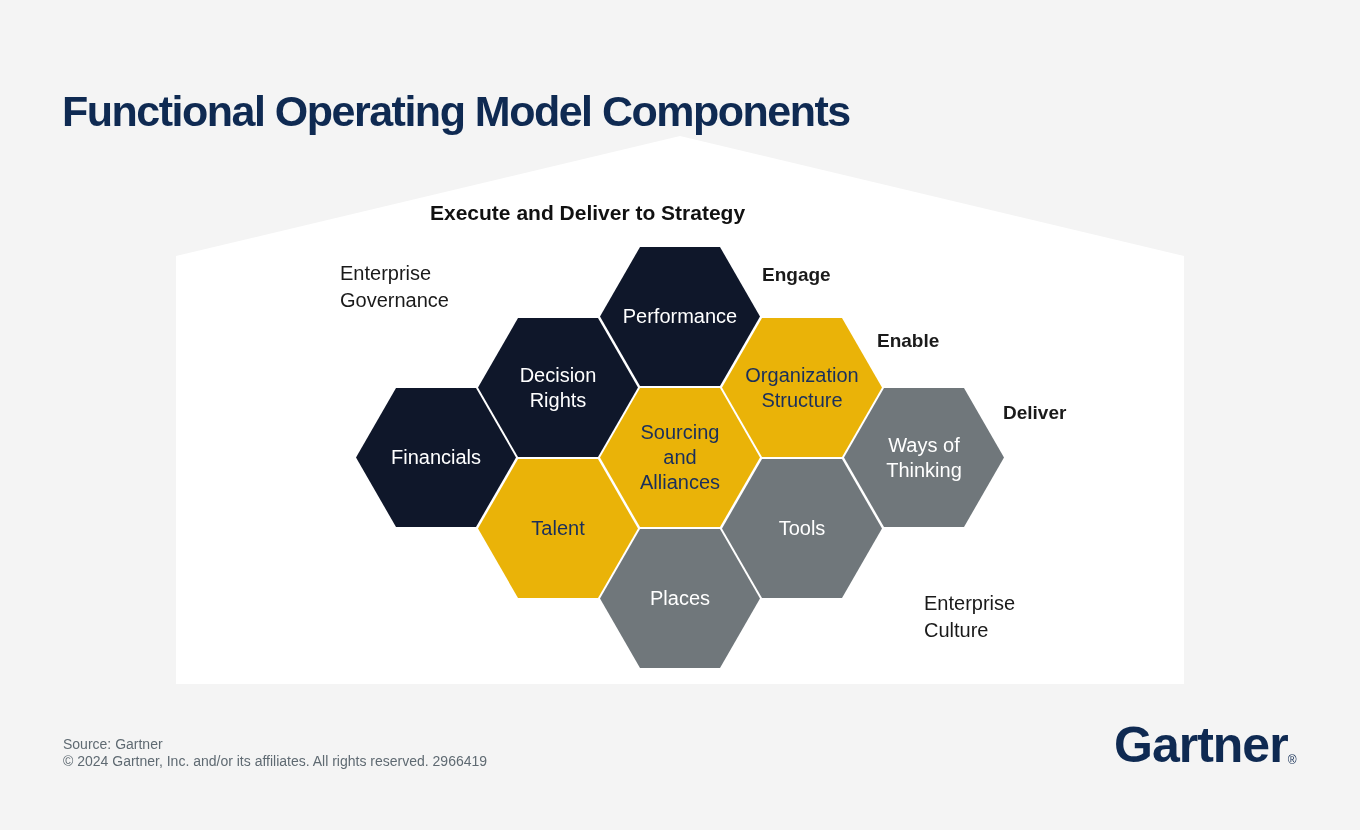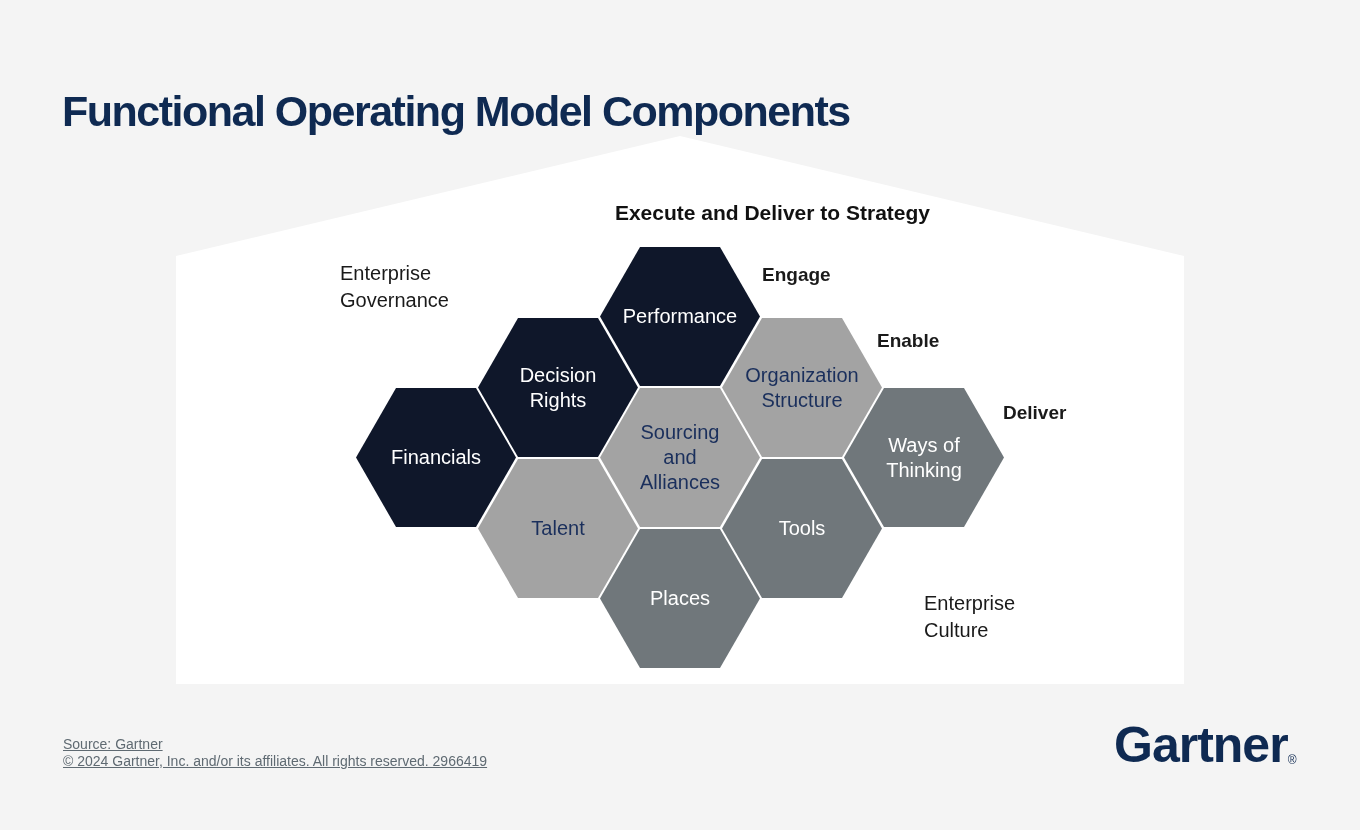--- a/index.html
+++ b/index.html
@@ -18,21 +18,21 @@
   }
 
   .page-title {
     position:absolute; left:62px; top:58px;
     font-size:43px; font-weight:bold; letter-spacing:-1.5px;
     color:#0f2a52; white-space:nowrap;
   }
 
   .strategy-heading {
     position:absolute; left:430px; top:201px; width:500px;
-    text-align:right; font-size:21px; font-weight:bold; color:#111111;
+    text-align:left; font-size:21px; font-weight:bold; color:#111111;
   }
 
   .outer-label {
     position:absolute; font-size:20px; line-height:27px;
     color:#1a1a1a; white-space:pre-line;
   }
   .bold-label { font-weight:bold; font-size:19px; line-height:22px; }
 
   .label-governance { left:340px; top:260px; }
   .label-engage     { left:762px; top:264px; }
@@ -41,36 +41,36 @@
   .label-culture    { left:924px; top:590px; }
 
   .hex {
     position:absolute; width:160px; height:139px;
     clip-path: polygon(0 50%, 25% 0, 75% 0, 100% 50%, 75% 100%, 25% 100%);
     display:flex; align-items:center; justify-content:center;
     text-align:center; font-size:20px; line-height:25px;
     white-space:pre-line;
   }
   .hex-navy { background:#0f172a; color:#ffffff; }
-  .hex-blue { background:#a3a3a3; color:#1a2f5c; }
+  .hex-blue { background:#eab308; color:#1a2f5c; }
   .hex-gray { background:#70777b; color:#ffffff; }
 
   .hex-performance { left:600px; top:247px; }
   .hex-decision    { left:478px; top:318px; }
   .hex-org         { left:722px; top:318px; }
   .hex-financials  { left:356px; top:388px; }
   .hex-sourcing    { left:600px; top:388px; }
   .hex-ways        { left:844px; top:388px; }
   .hex-talent      { left:478px; top:459px;text-align:right; }
   .hex-tools       { left:722px; top:459px; }
   .hex-places      { left:600px; top:529px; }
 
   .footer {
     position:absolute; left:63px; top:736px;
-    font-size:14px; line-height:17px; color:#5f6a72;text-decoration:underline;
+    font-size:14px; line-height:17px; color:#5f6a72;
   }
   .logo {
     position:absolute; left:1114px; top:716px;
     font-size:50px; font-weight:bold; letter-spacing:-1px;
     color:#0f2a52; white-space:nowrap;
   }
   .logo .reg {
     font-size:12px; font-weight:normal; letter-spacing:0;
     vertical-align:baseline; position:relative; top:2px;
   }

